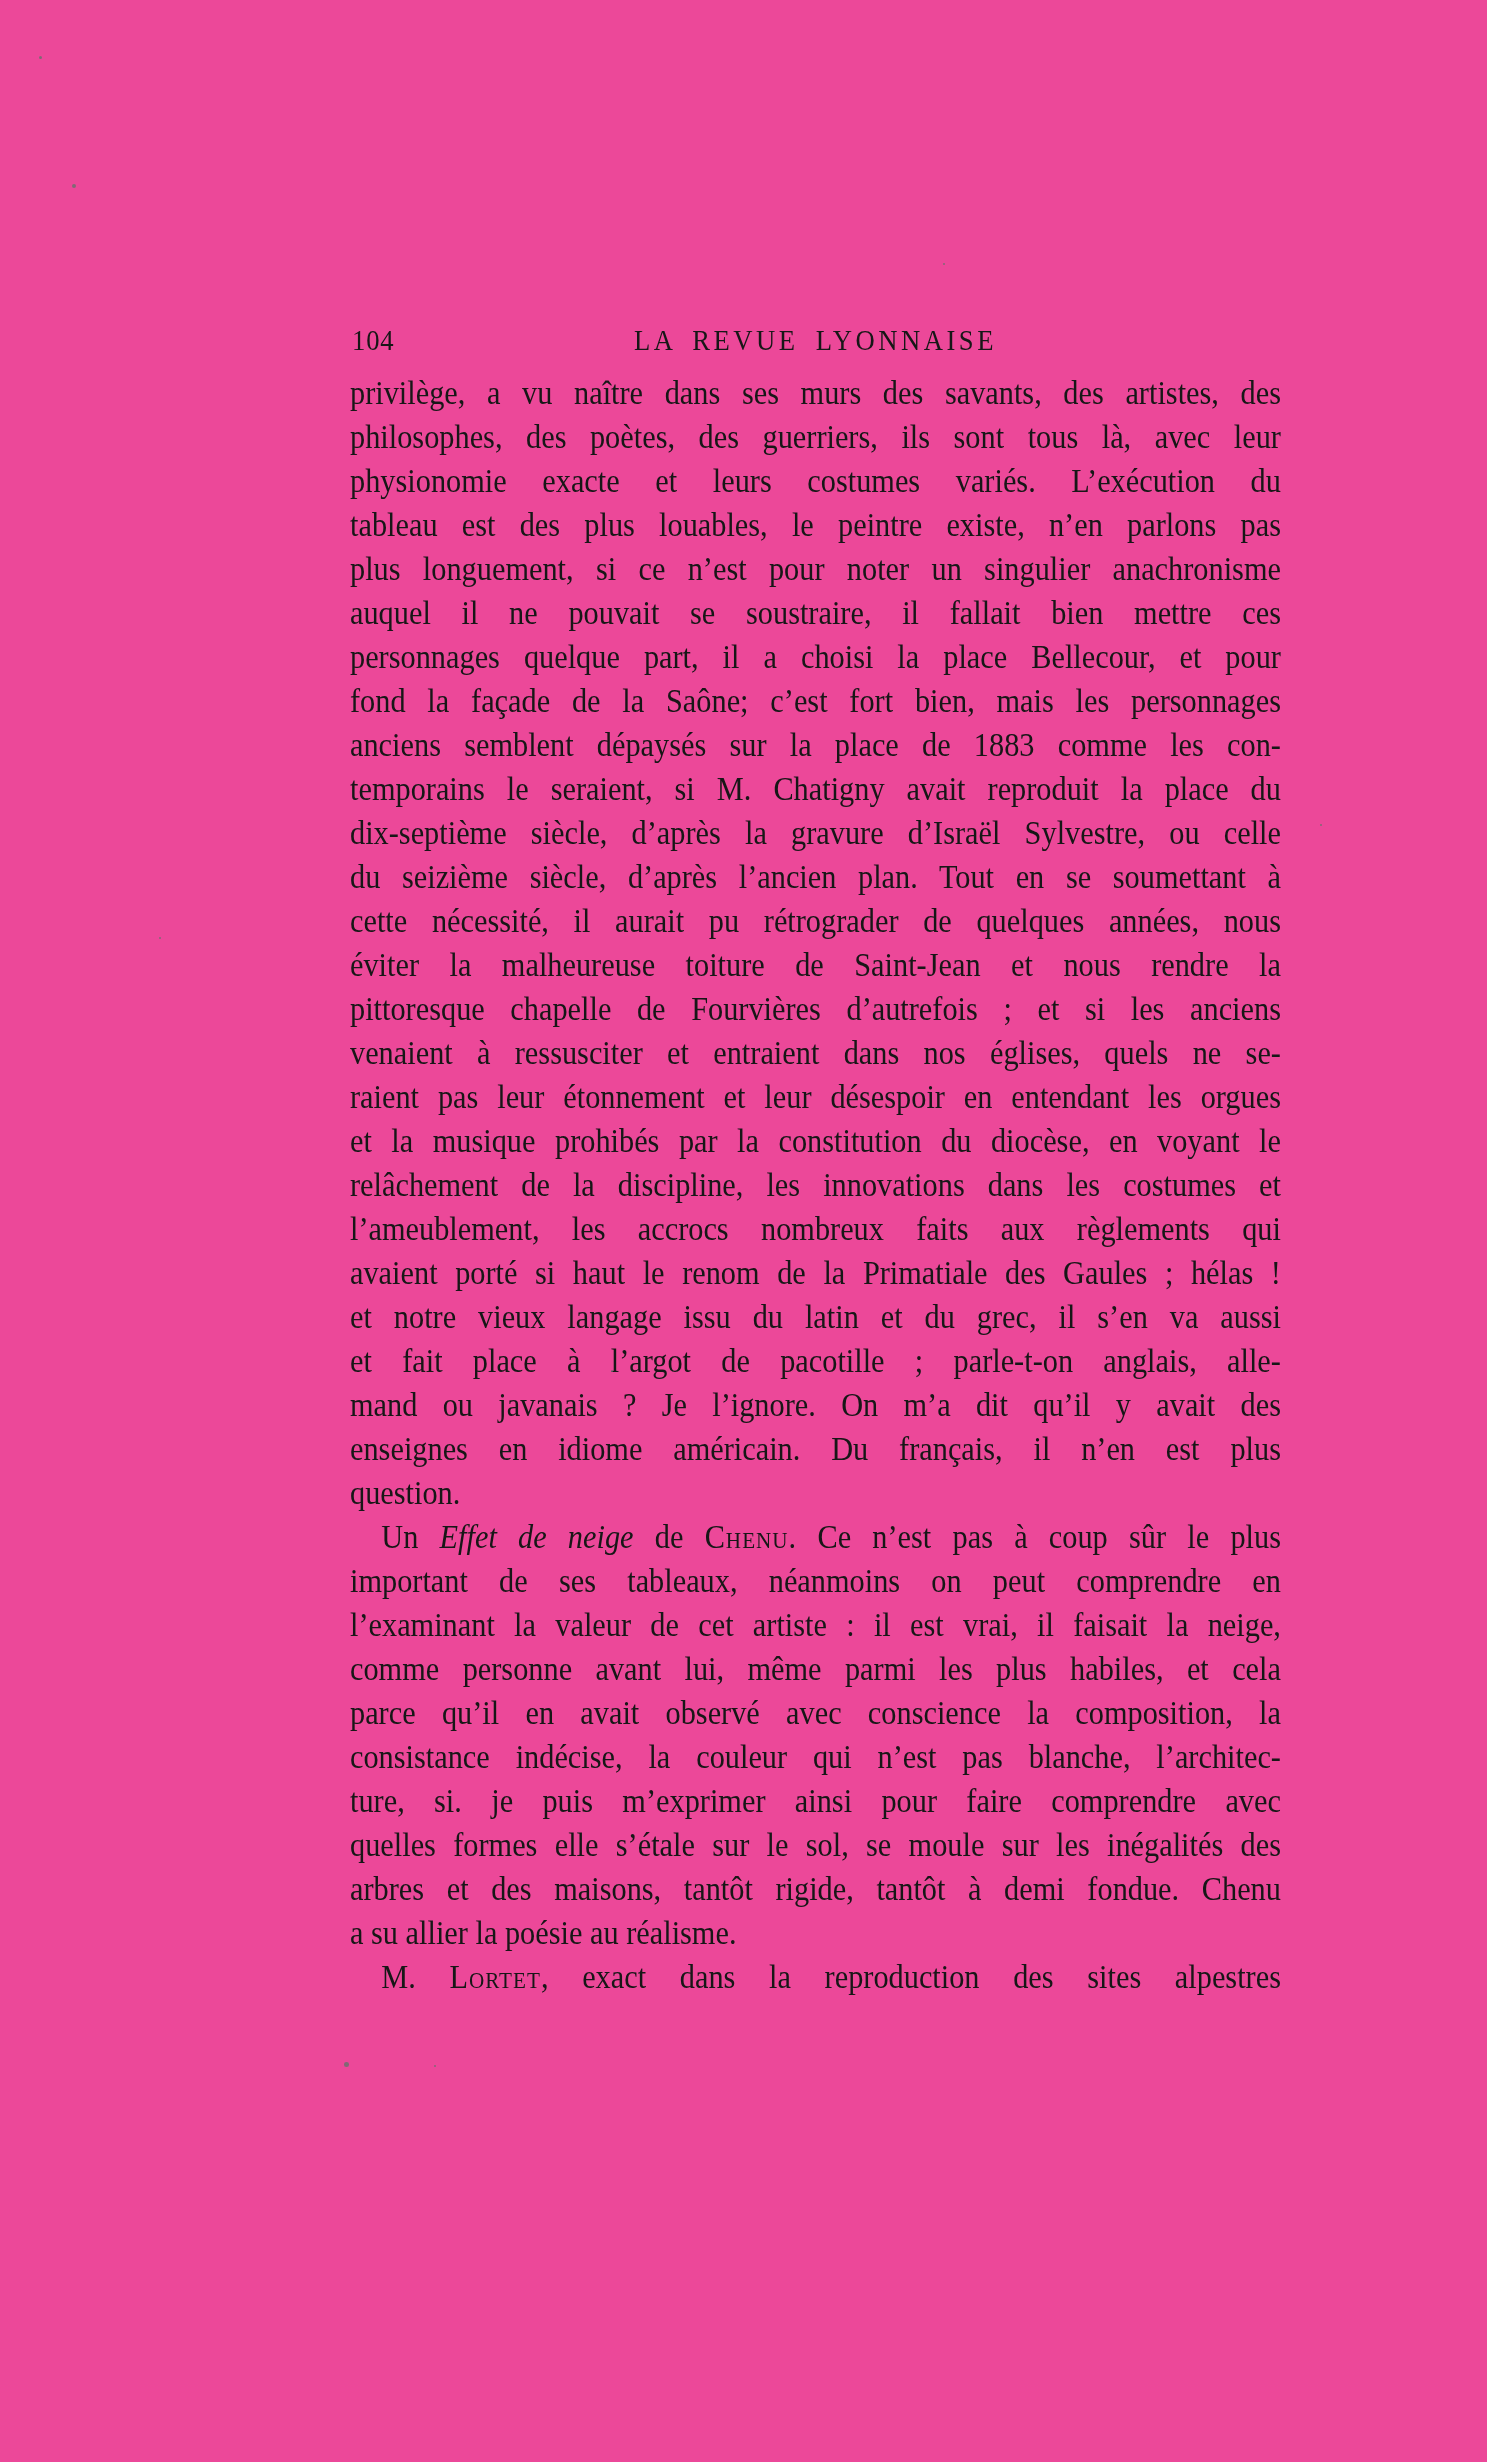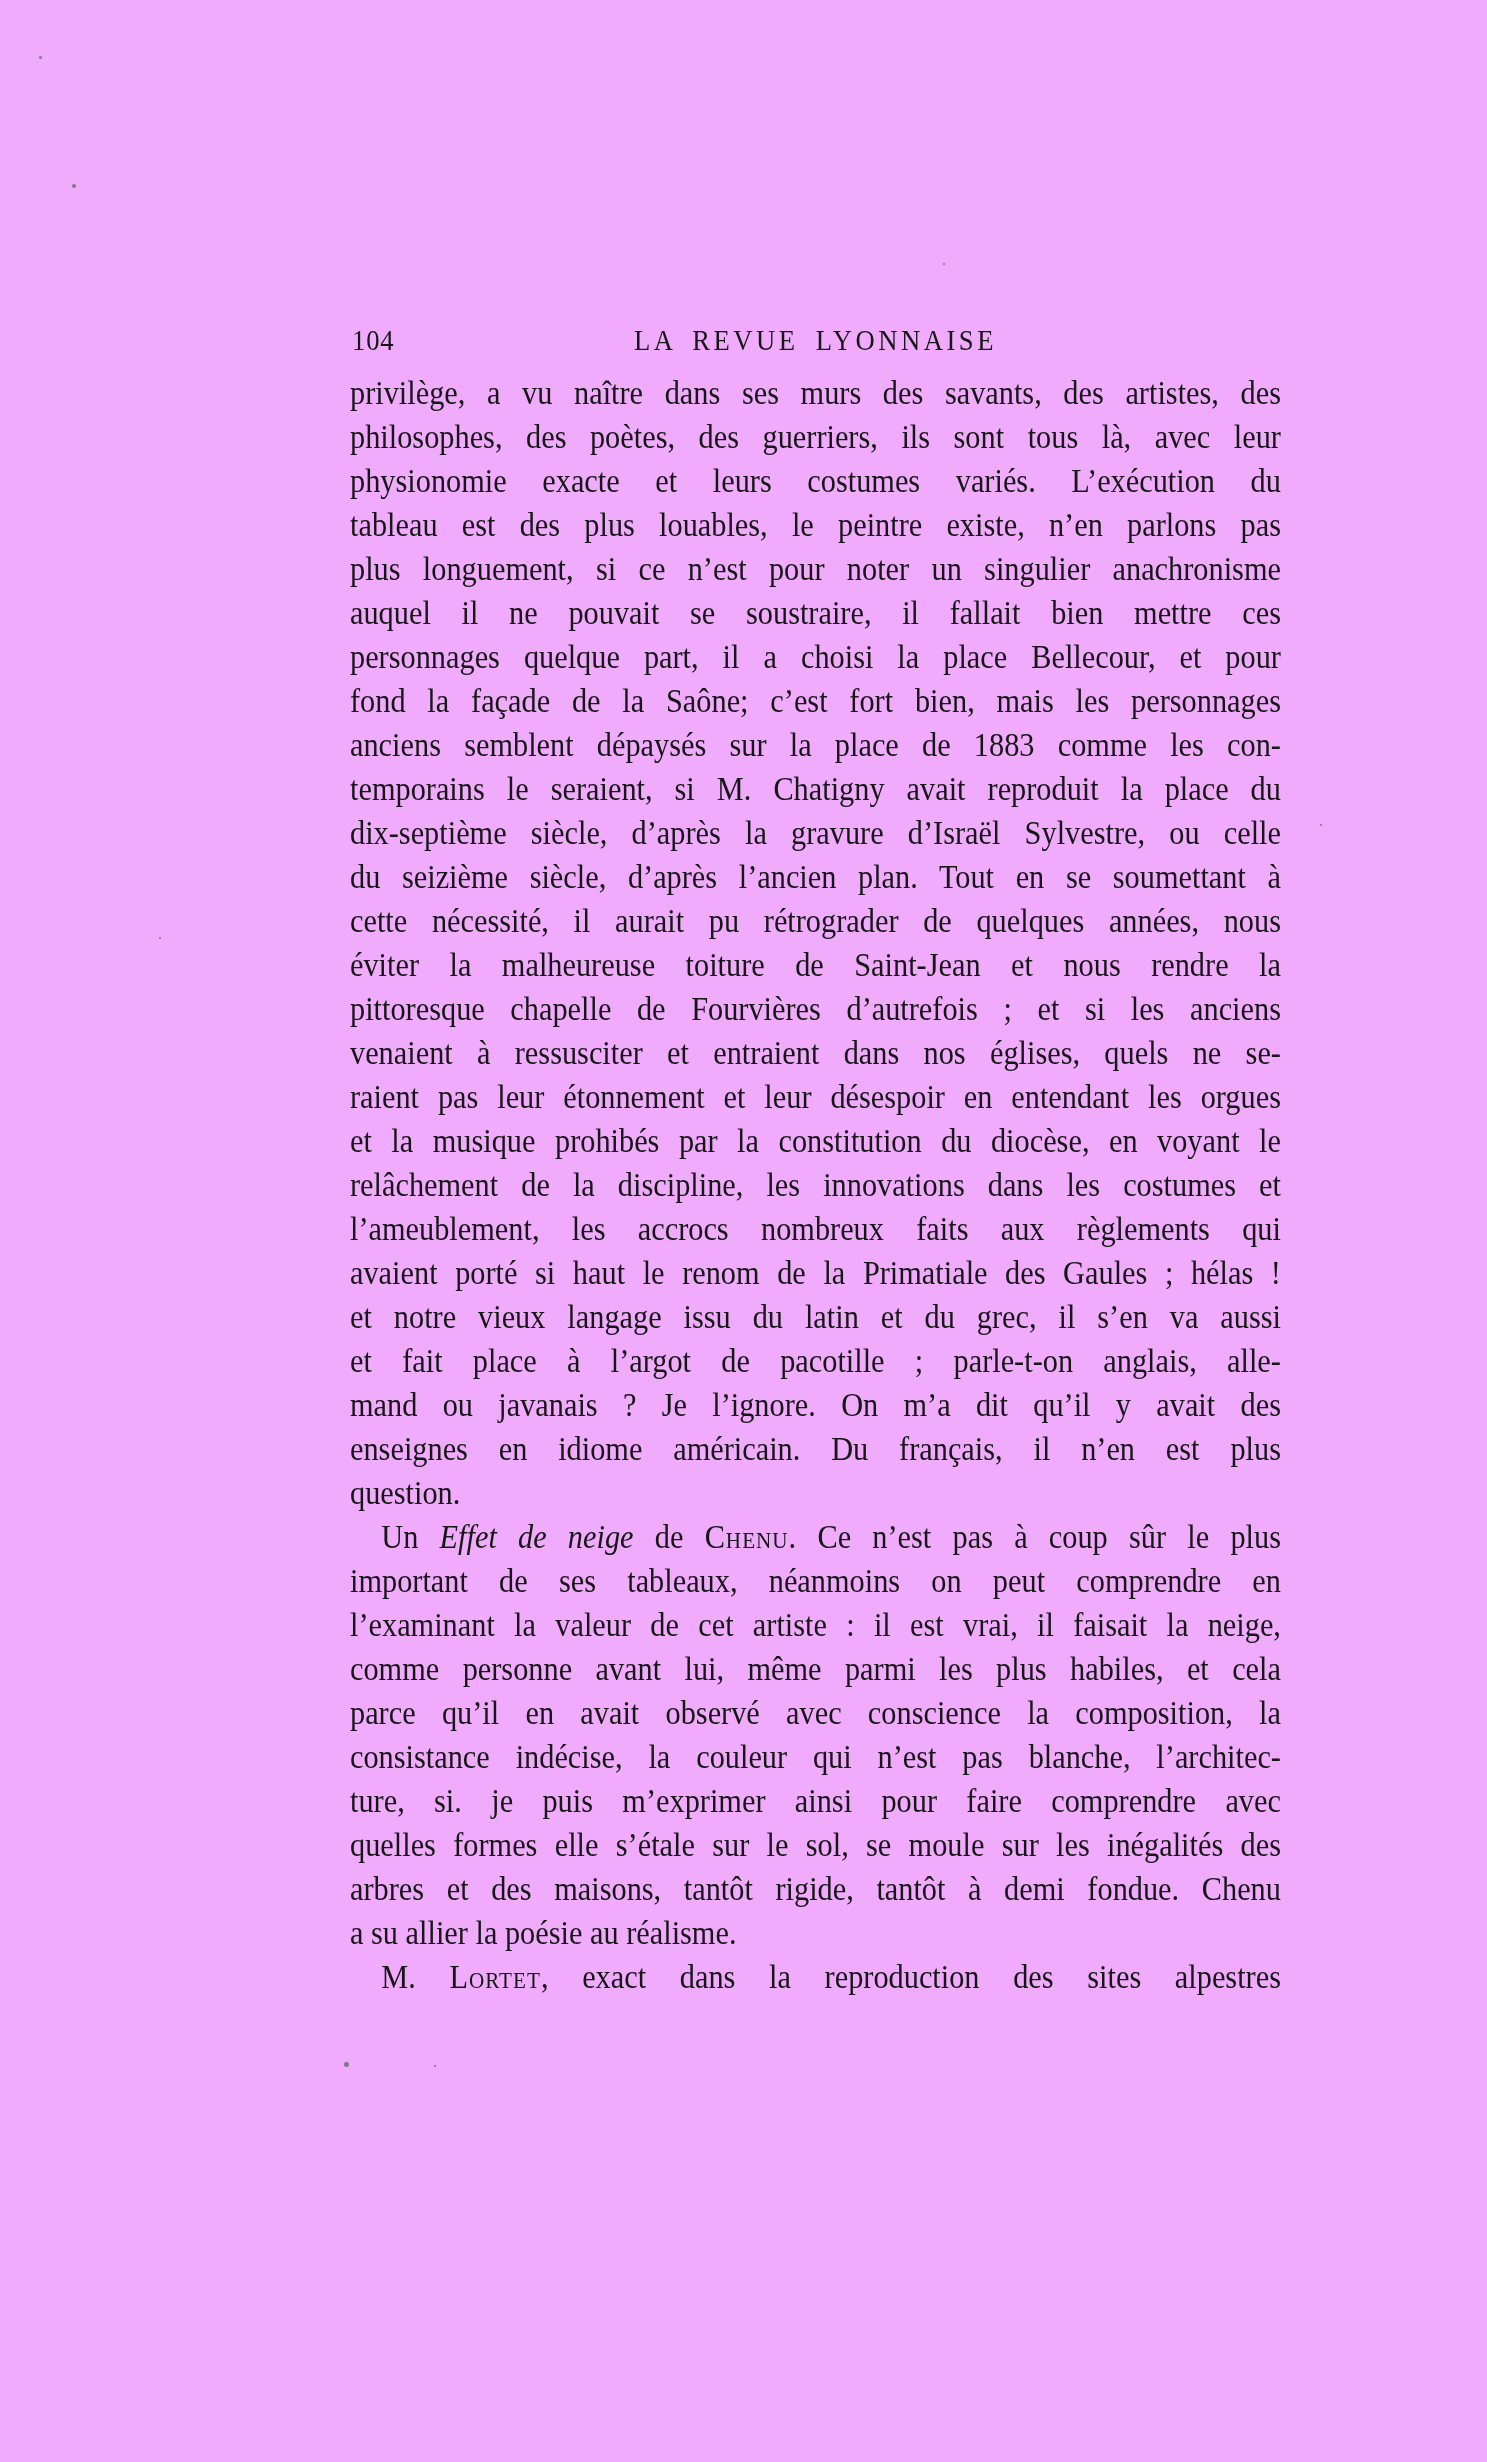--- a/index.html
+++ b/index.html
@@ -4,21 +4,21 @@
 <style>
   html, body {
     margin: 0;
     padding: 0;
     background: #e8e8e8;
   }
   .page {
     position: relative;
     width: 1488px;
     height: 2462px;
-    background: #f0abfc;
+    background: #ec4899;
     overflow: hidden;
     font-family: "Liberation Serif", "DejaVu Serif", serif;
     color: #171717;
   }
   .content {
     position: absolute;
     left: 350px;
     top: 322px;
     width: 1013px;
     transform: scaleX(0.919);

